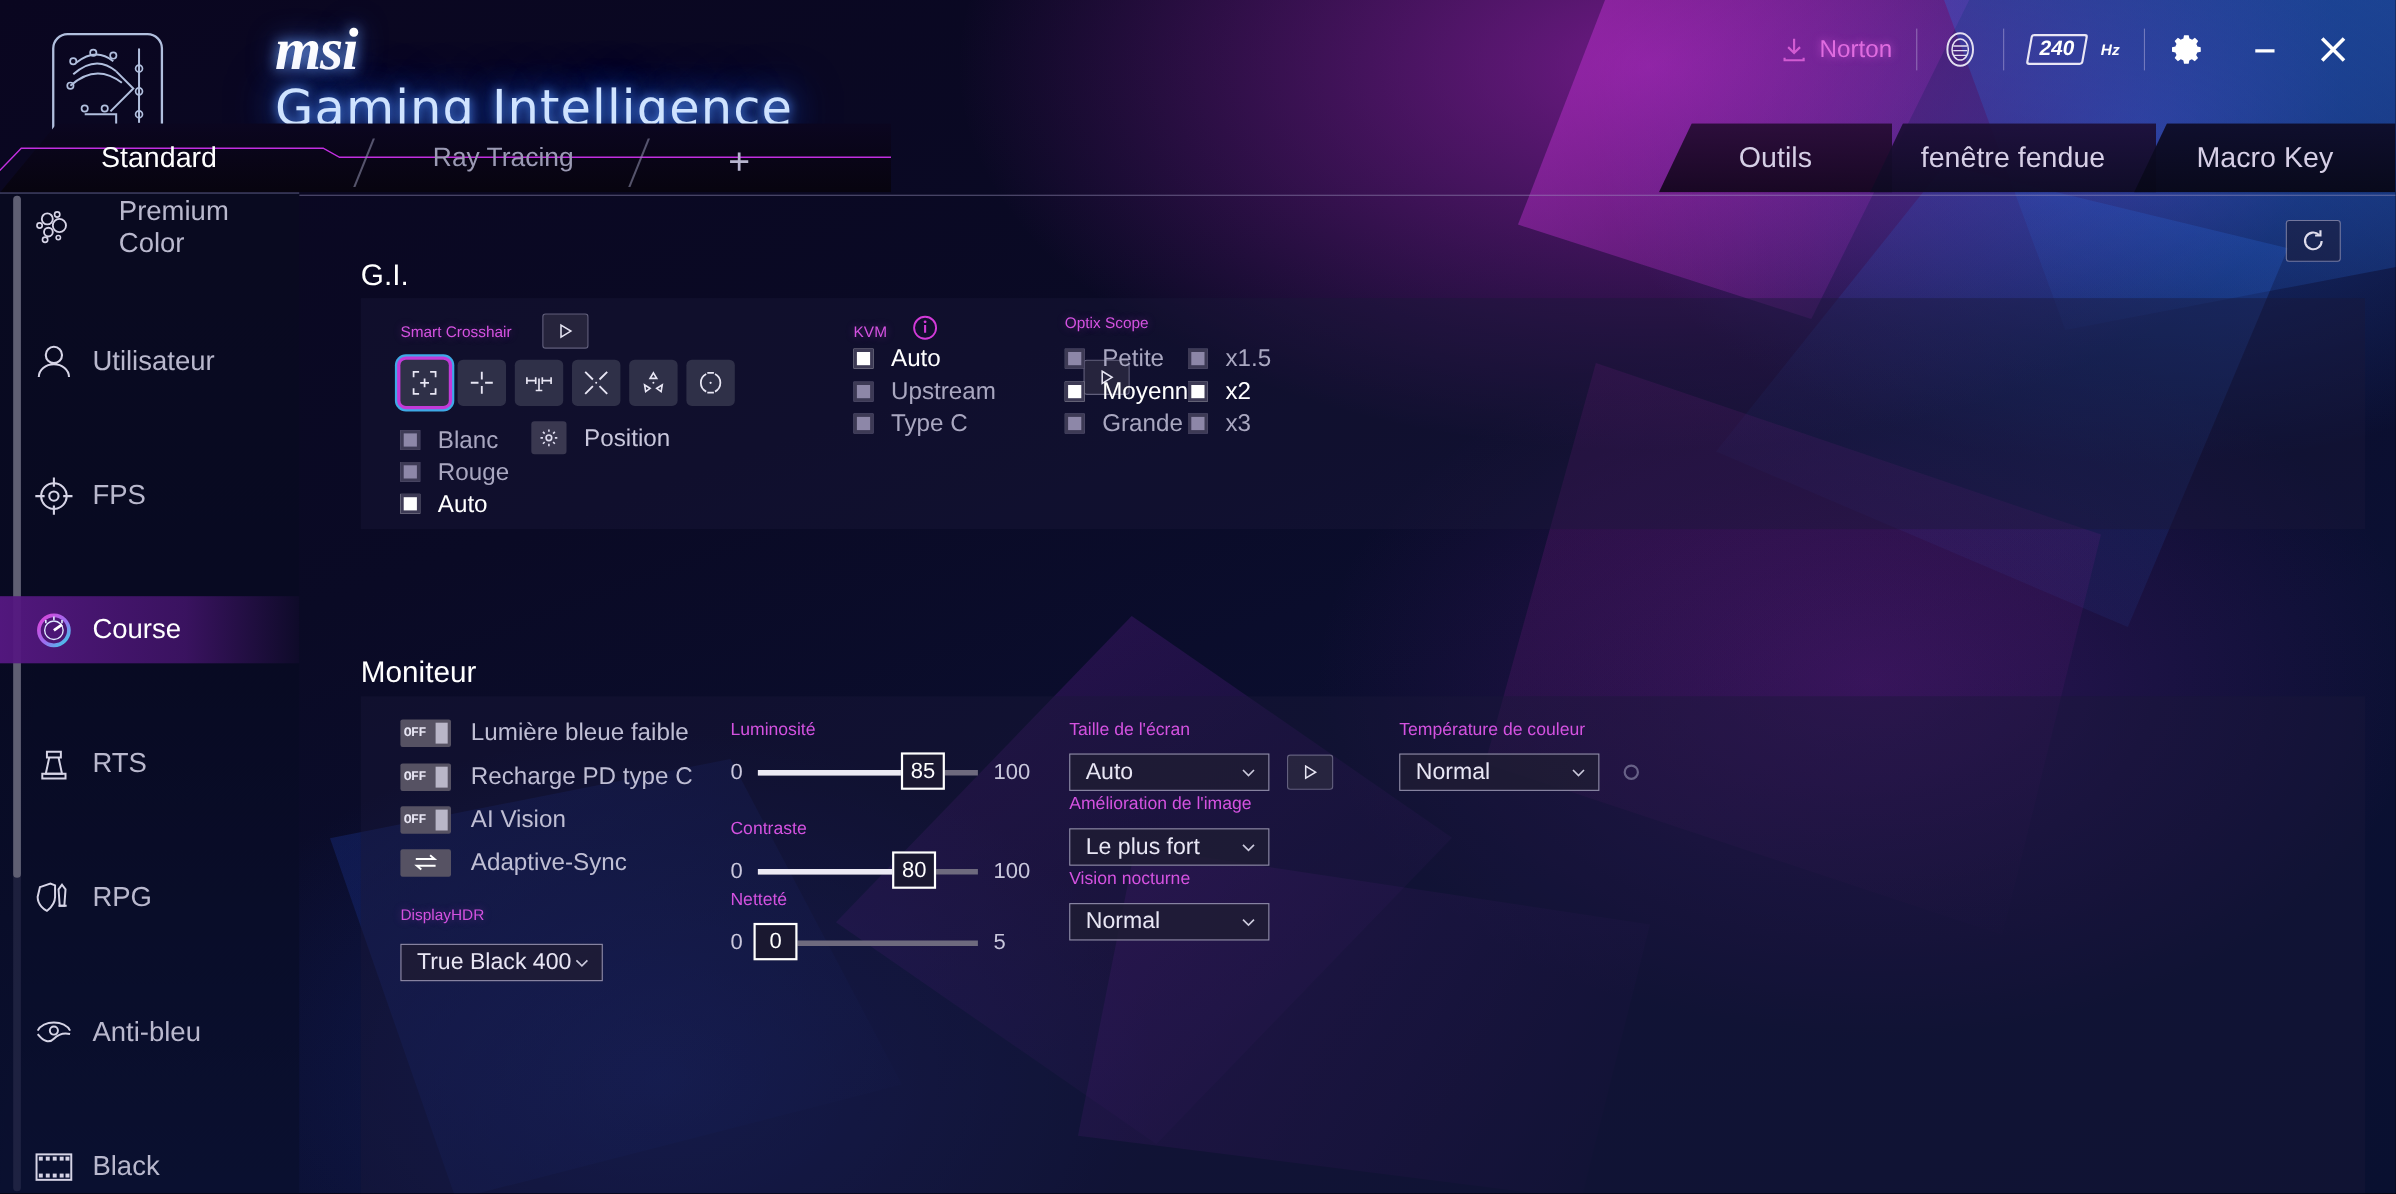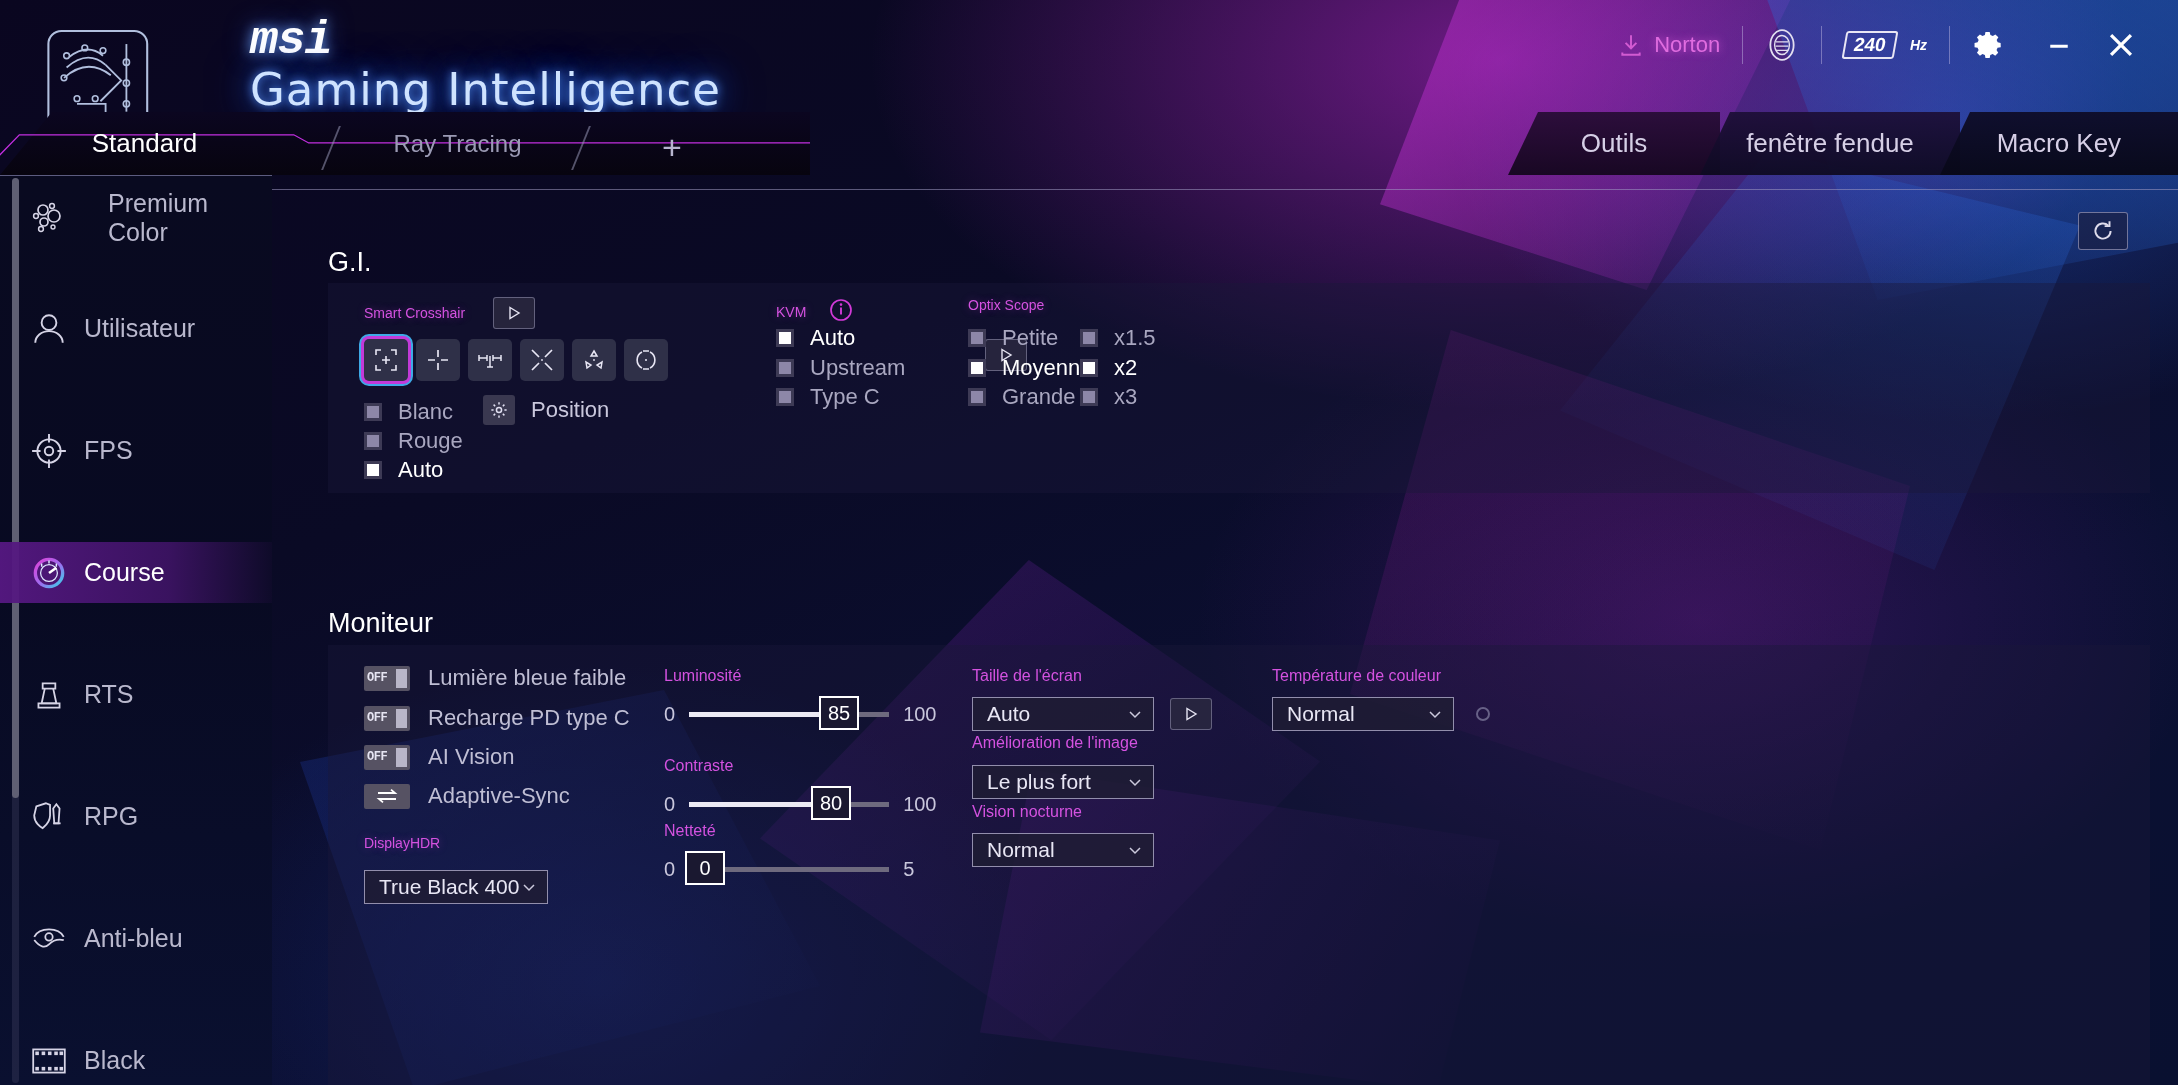--- a/index.html
+++ b/index.html
@@ -41,22 +41,22 @@
         clip-path: polygon(0 18%,70% 0,100% 74%,22% 100%); }
   .s7 { left:980px; top:770px; width:520px; height:320px;
         background: linear-gradient(120deg, rgba(120,30,170,0.25), rgba(40,10,90,0));
         clip-path: polygon(10% 0,100% 22%,88% 100%,0 82%); }
 
   
   #header { position:absolute; left:0; top:0; width:2178px; height:175px; z-index:5; }
   .gi-logo { position:absolute; left:38px; top:10px; width:130px; height:150px; opacity:.85; }
   .brand { position:absolute; left:250px; top:14px; }
   .brand-msi {
-    font-family:Liberation Mono, monospace; font-weight:bold; font-style:italic;
-    font-size:47px; letter-spacing:-1px; color:#fff;
+    font-family:Liberation Serif, serif; font-weight:bold; font-style:italic;
+    font-size:54px; letter-spacing:-1px; color:#fff;
     text-shadow:0 0 12px rgba(120,170,255,.9), 0 0 26px rgba(60,120,255,.6);
   }
   .brand-title {
     font-family:"DejaVu Sans", sans-serif; font-size:45px; font-weight:400;
     color:#cfe3ff; letter-spacing:1px; margin-top:-4px;
     text-shadow:0 0 10px rgba(90,150,255,1), 0 0 28px rgba(40,110,255,.95), 0 0 48px rgba(20,80,230,.7);
   }
   .hdr-right { position:absolute; right:26px; top:22px; display:flex; align-items:center; gap:0; height:46px; }
   .hdr-item { display:flex; align-items:center; gap:10px; padding:0 22px; height:46px; cursor:pointer; }
   .norton-label { color:#e06ce0; font-size:22px; text-shadow:0 0 8px rgba(220,90,220,.8); }
@@ -103,21 +103,21 @@
   .side-item { position:relative; height:61px; display:flex; align-items:center; padding-left:18px; cursor:pointer; }
   .side-item .ico { width:62px; display:flex; align-items:center; justify-content:center; }
   .side-item .lbl { font-size:25px; color:#b9b8cd; margin-left:4px; }
   .side-item.active { background:linear-gradient(90deg, rgba(86,24,130,.95) 0%, rgba(66,20,106,.85) 62%, rgba(40,14,70,.2) 100%); }
   .side-item.active .lbl { color:#ffffff; }
   .side-scroll { position:absolute; left:12px; top:2px; width:7px; height:620px;
                  background:#5f5f73; border-radius:4px; }
   .side-track { position:absolute; left:12px; top:2px; width:7px; height:905px; background:rgba(70,70,100,.35); border-radius:4px; }
 
   
-  #content { position:absolute; left:272px; top:189px; width:1906px; height:797px; z-index:3;
+  #content { position:absolute; left:272px; top:177px; width:1906px; height:797px; z-index:3;
              border-top:1px solid rgba(160,155,195,.55); }
   .reset-btn { position:absolute; right:50px; top:22px; width:50px; height:38px;
                border:1px solid rgba(190,185,215,.55); border-radius:3px;
                background:rgba(28,26,52,.55); display:flex; align-items:center; justify-content:center; cursor:pointer; }
   .sec-title { position:absolute; font-size:27px; color:#ffffff; }
   .panel { position:absolute; background:rgba(26,24,58,.42); }
 
   .grp-label { font-size:14px; color:#d452e0; text-shadow:0 0 8px rgba(210,70,220,.35); }
   .play-btn { width:42px; height:32px; border:1px solid rgba(160,158,190,.5); border-radius:3px;
               background:rgba(42,40,64,.85); display:flex; align-items:center; justify-content:center; cursor:pointer; }
@@ -269,21 +269,21 @@
     </div>
     <div class="rtab t3" style="left:1940px; width:238px;">
       <span>Macro Key</span>
     </div>
   </div>
 
   <div id="sidebar">
     <div class="side-track"></div>
     <div class="side-scroll"></div>
 
-    <div class="side-item" style="top:11px;gap:25px;">
+    <div class="side-item" style="top:0;gap:25px;">
       <span class="ico">
         <svg width="40" height="40" viewBox="0 0 40 40">
           <circle cx="14" cy="12" r="5" fill="none" stroke="#d6d4e6" stroke-width="1.7"></circle>
           <circle cx="25" cy="18" r="6" fill="none" stroke="#d6d4e6" stroke-width="1.7"></circle>
           <circle cx="15" cy="24" r="4" fill="none" stroke="#d6d4e6" stroke-width="1.7"></circle>
           <circle cx="7" cy="18" r="2.4" fill="none" stroke="#d6d4e6" stroke-width="1.5"></circle>
           <circle cx="23" cy="8" r="2.4" fill="none" stroke="#d6d4e6" stroke-width="1.5"></circle>
           <circle cx="12" cy="31" r="2.4" fill="none" stroke="#d6d4e6" stroke-width="1.5"></circle>
           <circle cx="24" cy="29" r="2" fill="none" stroke="#d6d4e6" stroke-width="1.4"></circle>
         </svg>

